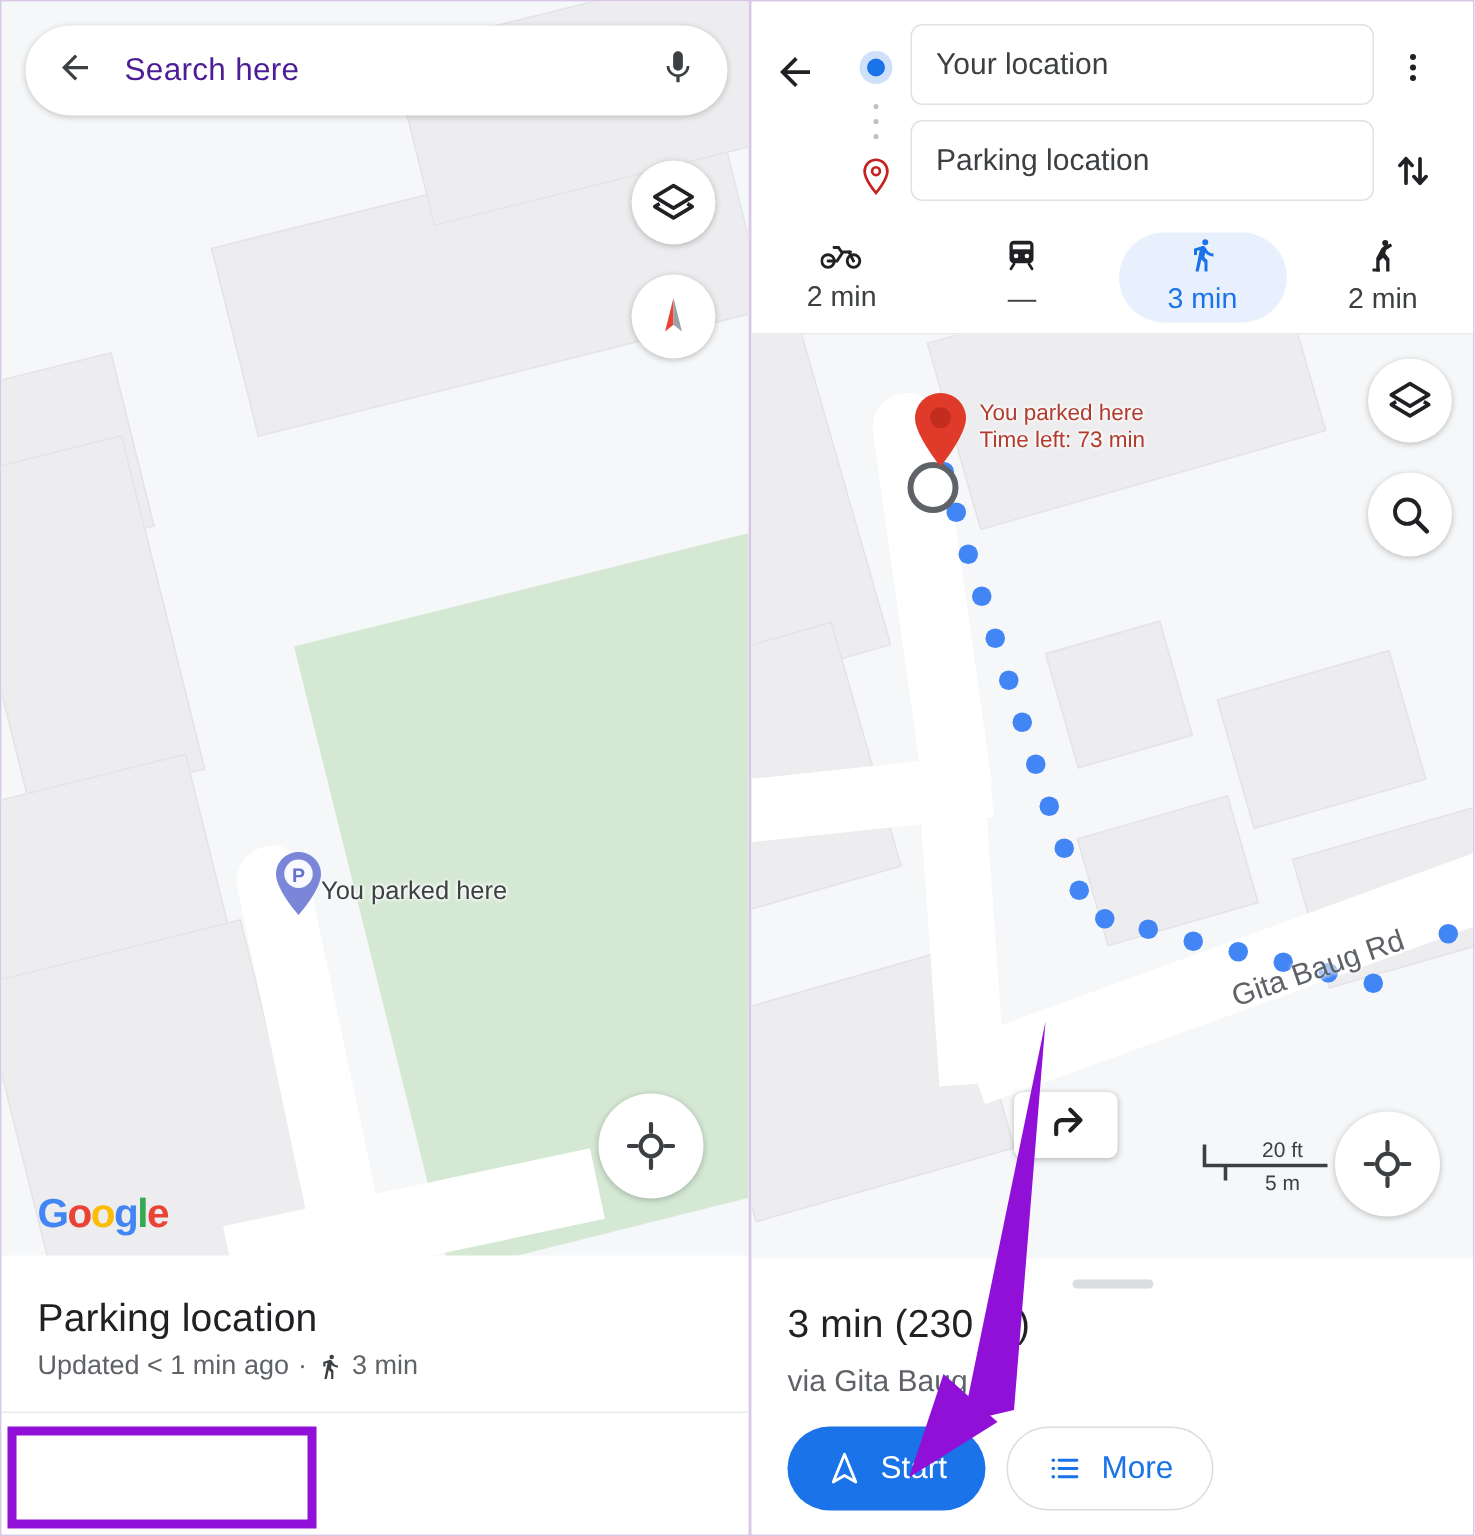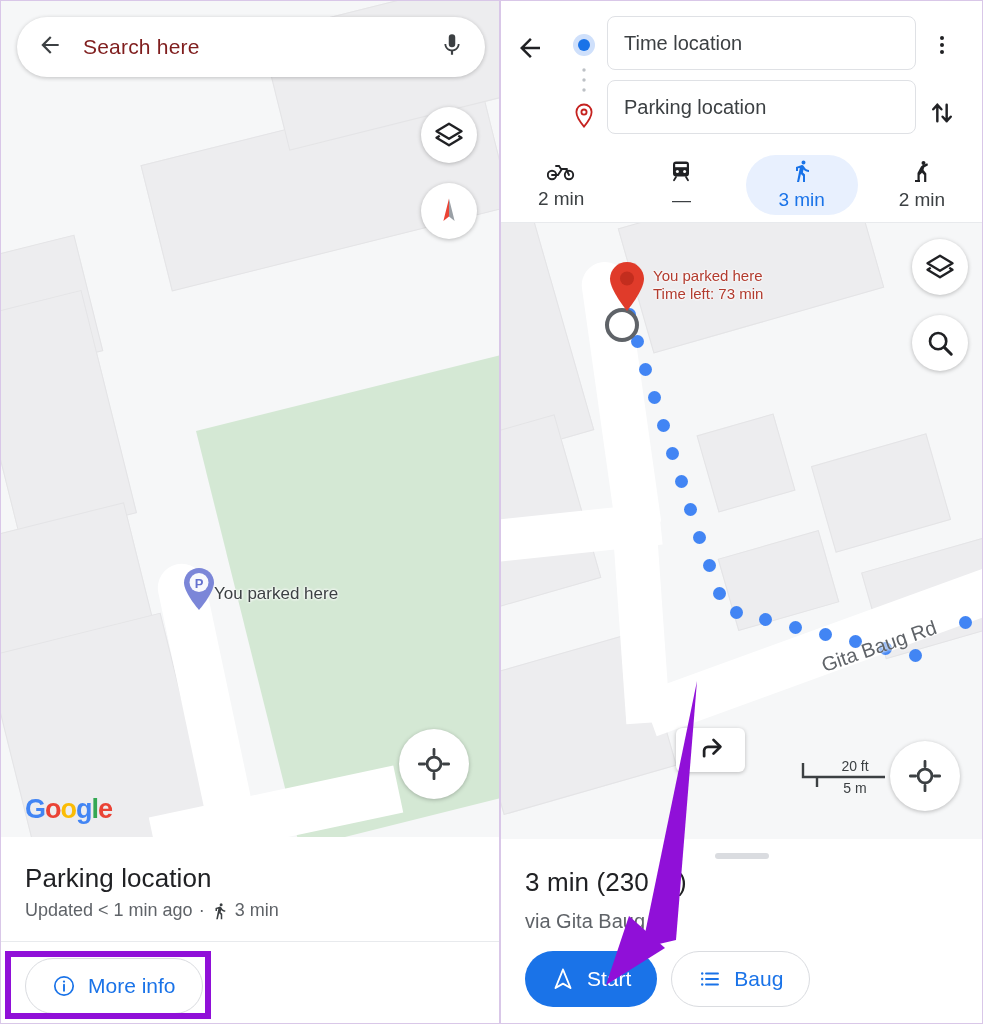--- a/index.html
+++ b/index.html
@@ -50,21 +50,21 @@
   .searchbar {
     position:absolute; top:16px; left:16px;
     width:468px; height:60px;
     background:#fff; border-radius:30px;
     box-shadow:0 1px 4px rgba(0,0,0,.22);
     display:flex; align-items:center; padding:0 20px;
     z-index:30;
   }
   .searchbar .placeholder {
     flex:1; margin-left:20px;
-    font-size:21px; color:#7f1d1d; letter-spacing:.2px;
+    font-size:21px; color:#4c1d95; letter-spacing:.2px;
   }
 
   
   .fab {
     position:absolute;
     background:#fff; border-radius:50%;
     box-shadow:0 1px 4px rgba(0,0,0,.25);
     display:flex; align-items:center; justify-content:center;
     z-index:20;
   }
@@ -261,30 +261,20 @@
         <span>·</span>
         <span style="display:inline-flex;">
           <svg width="18" height="20" viewBox="0 0 24 24">
               <path d="M13.5 5.5a2 2 0 1 0 0-4 2 2 0 0 0 0 4zM9.8 8.9 7 23h2.1l1.8-8 2.1 2v6h2v-7.5l-2.1-2 .6-3c1.3 1.5 3.3 2.5 5.5 2.5v-2c-1.9 0-3.5-1-4.3-2.4l-1-1.6c-.4-.6-1-1-1.7-1-.3 0-.5 0-.8.2L6 7.9V12h2V9.2l1.8-.3z" fill="#3c4043"></path>
             </svg>
         </span>
         <span>3 min</span>
       </div>
       <div class="sheet-divider"></div>
       <div class="sheet-actions">
-        <div class="btn btn-outline">
-          <span style="display:inline-flex;">
-            <svg width="24" height="24" viewBox="0 0 24 24">
-                <circle cx="12" cy="12" r="9.2" fill="none" stroke="#1a73e8" stroke-width="1.7"></circle>
-                <path d="M12 10.8v6" stroke="#1a73e8" stroke-width="1.9" stroke-linecap="round"></path>
-                <circle cx="12" cy="7.6" r="1.15" fill="#1a73e8"></circle>
-              </svg>
-          </span>
-          <span>More info</span>
-        </div>
       </div>
     </div>
 
     <div class="hl-box" style="left:4px; top:950px; width:206px; height:68px;"></div>
   </div>
 
   <div class="panel panel-right">
 
     <div class="map map-right">
       <div class="bldg" style="left:130px;top:-30px;width:240px;height:130px;transform:rotate(-16deg);"></div>
@@ -376,21 +366,21 @@
           </span>
           <span>
             <svg width="24" height="26" viewBox="0 0 24 26">
                 <path d="M12 1.5c-4.2 0-7.6 3.4-7.6 7.6 0 5.6 7.6 14.5 7.6 14.5s7.6-8.9 7.6-14.5c0-4.2-3.4-7.6-7.6-7.6z" fill="none" stroke="#c5221f" stroke-width="1.8"></path>
                 <circle cx="12" cy="9.1" r="2.6" fill="none" stroke="#c5221f" stroke-width="1.8"></circle>
               </svg>
           </span>
         </div>
         <div style="flex:1;">
           <div class="dir-row">
-            <div class="dir-field">Time location</div>
+            <div class="dir-field">Your location</div>
           </div>
           <div class="dir-row">
             <div class="dir-field">Parking location</div>
           </div>
         </div>
         <div style="width:52px; display:flex; flex-direction:column; align-items:center;">
           <span style="margin-top:22px;">
             <svg width="24" height="24" viewBox="0 0 24 24">
                 <circle cx="12" cy="5" r="2" fill="#202124"></circle>
                 <circle cx="12" cy="12" r="2" fill="#202124"></circle>
@@ -485,21 +475,21 @@
         </div>
         <div class="btn btn-outline">
           <span style="display:inline-flex;">
             <svg width="24" height="24" viewBox="0 0 24 24">
                 <path d="M8 6.5h12M8 12h12M8 17.5h12" stroke="#1a73e8" stroke-width="1.9" stroke-linecap="round"></path>
                 <circle cx="4.2" cy="6.5" r="1.2" fill="#1a73e8"></circle>
                 <circle cx="4.2" cy="12" r="1.2" fill="#1a73e8"></circle>
                 <circle cx="4.2" cy="17.5" r="1.2" fill="#1a73e8"></circle>
               </svg>
           </span>
-          <span>Baug</span>
+          <span>More</span>
         </div>
       </div>
     </div>
   </div>
 </div>
 
 <svg class="arrow-anno" width="983" height="1024" viewBox="0 0 983 1024">
   <path d="M697 681 L642 948 L676 940 Z" fill="#9010d8"></path>
   <path d="M606 985 L629 916 L665 948 Z" fill="#9010d8"></path>
 </svg>

